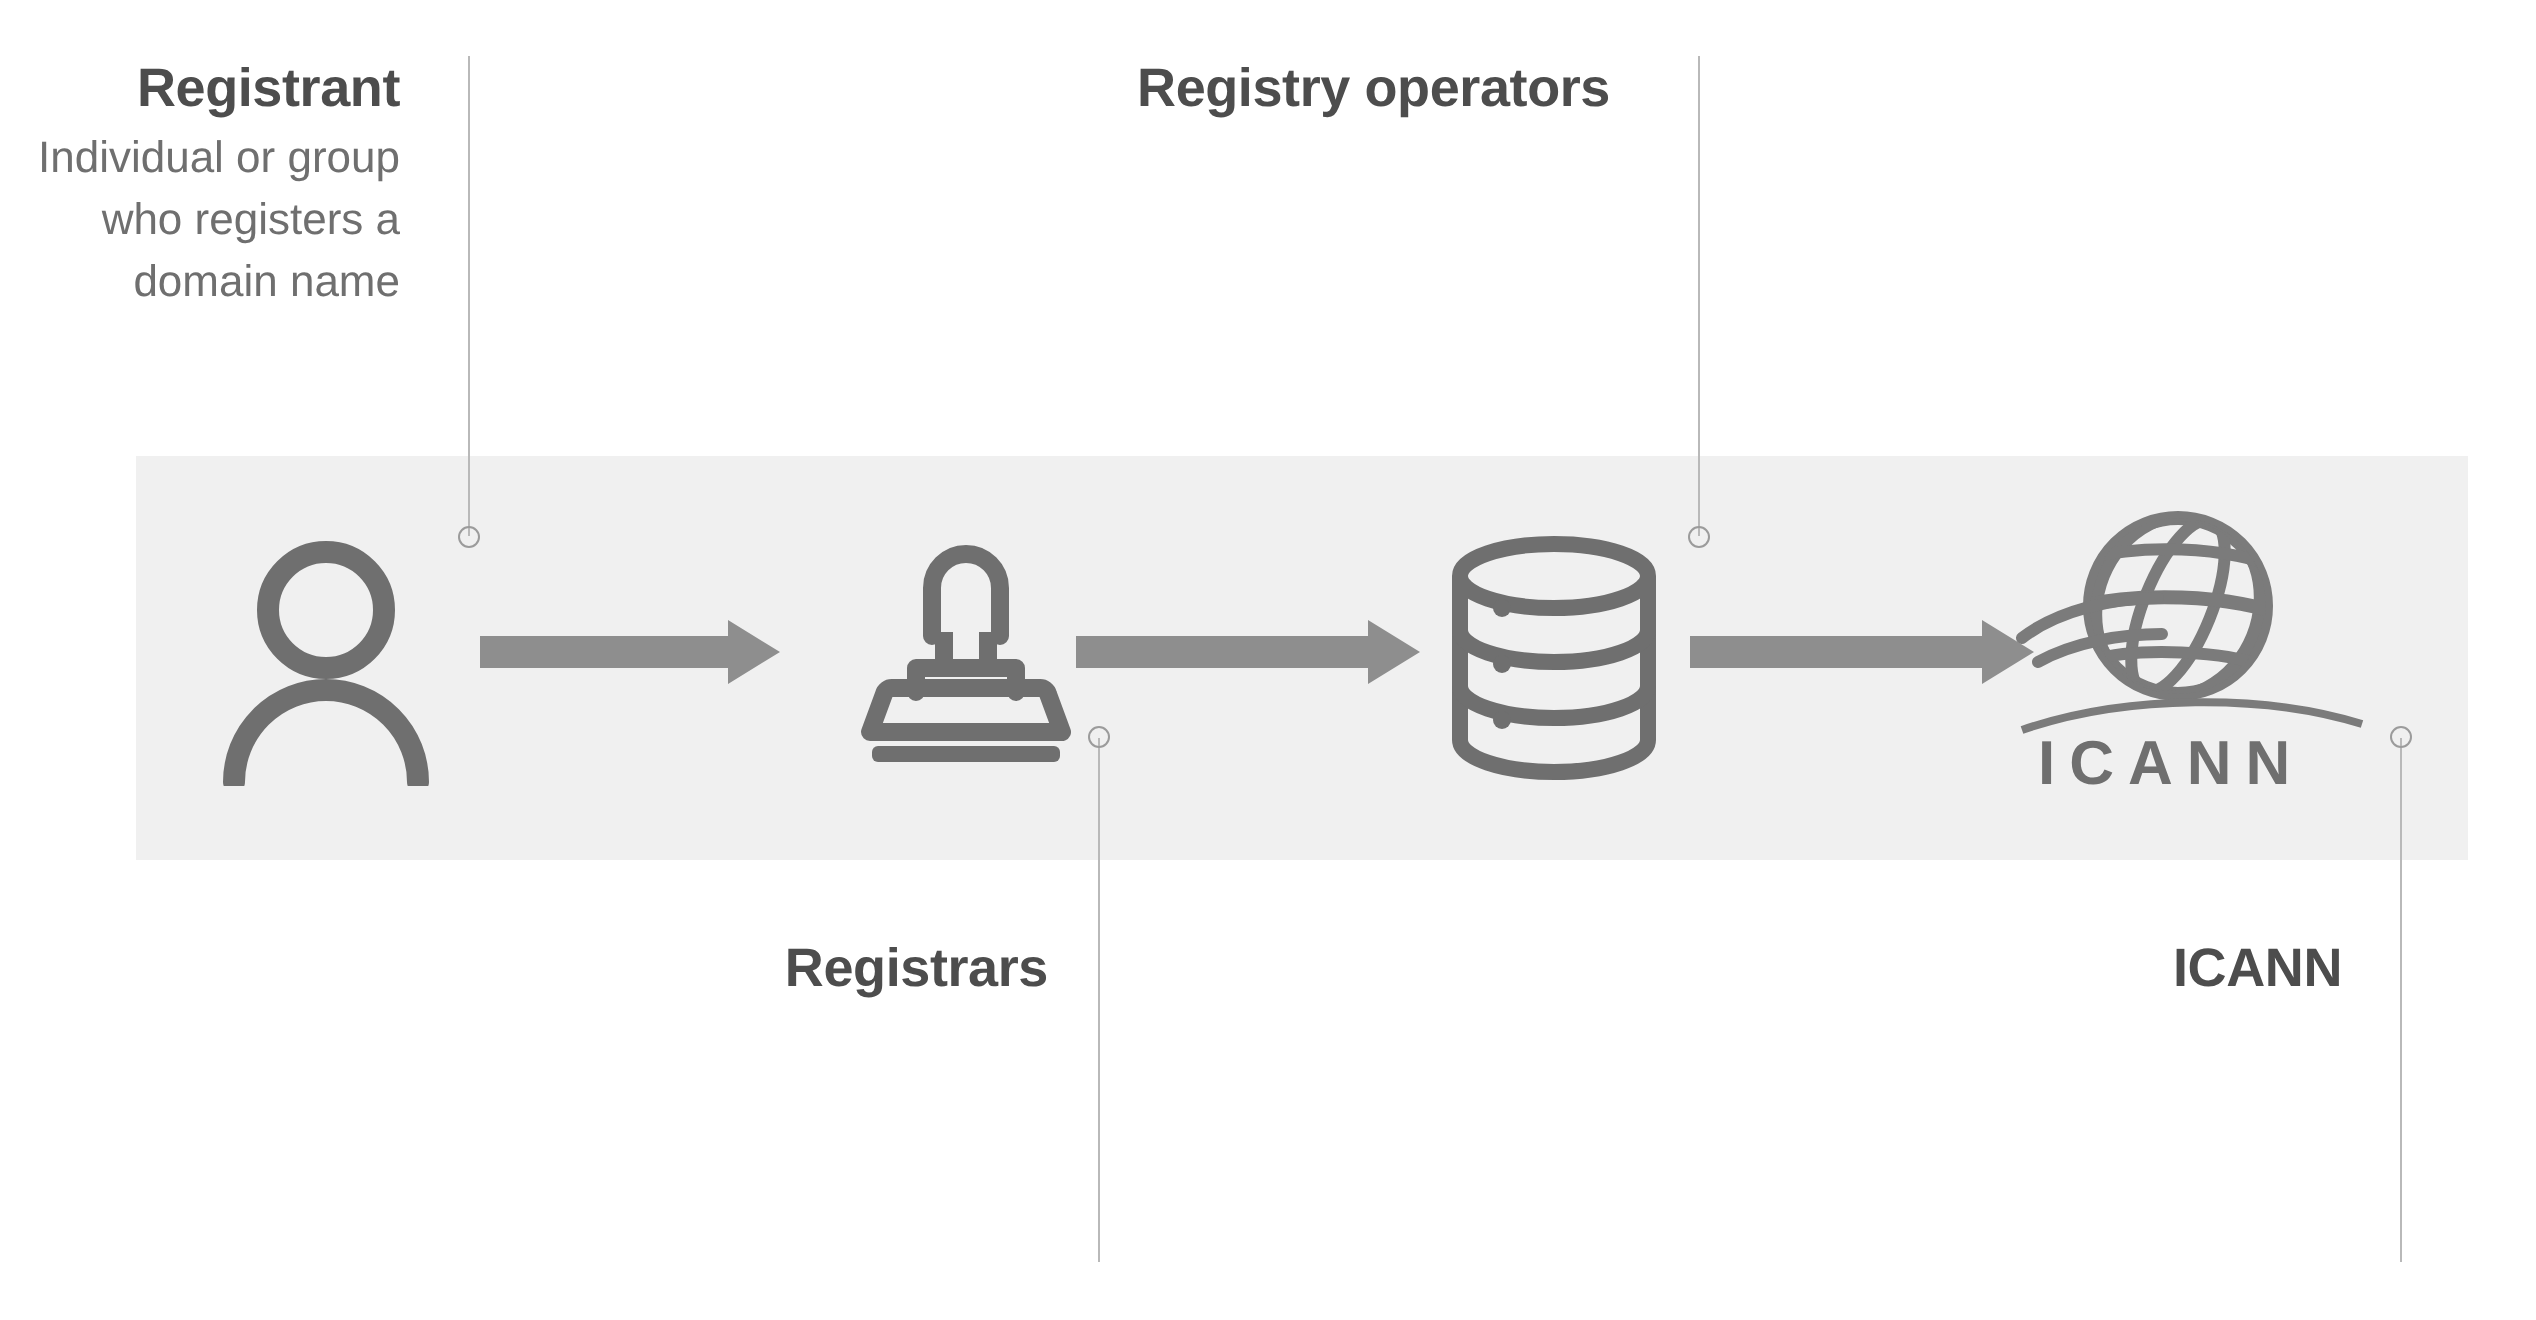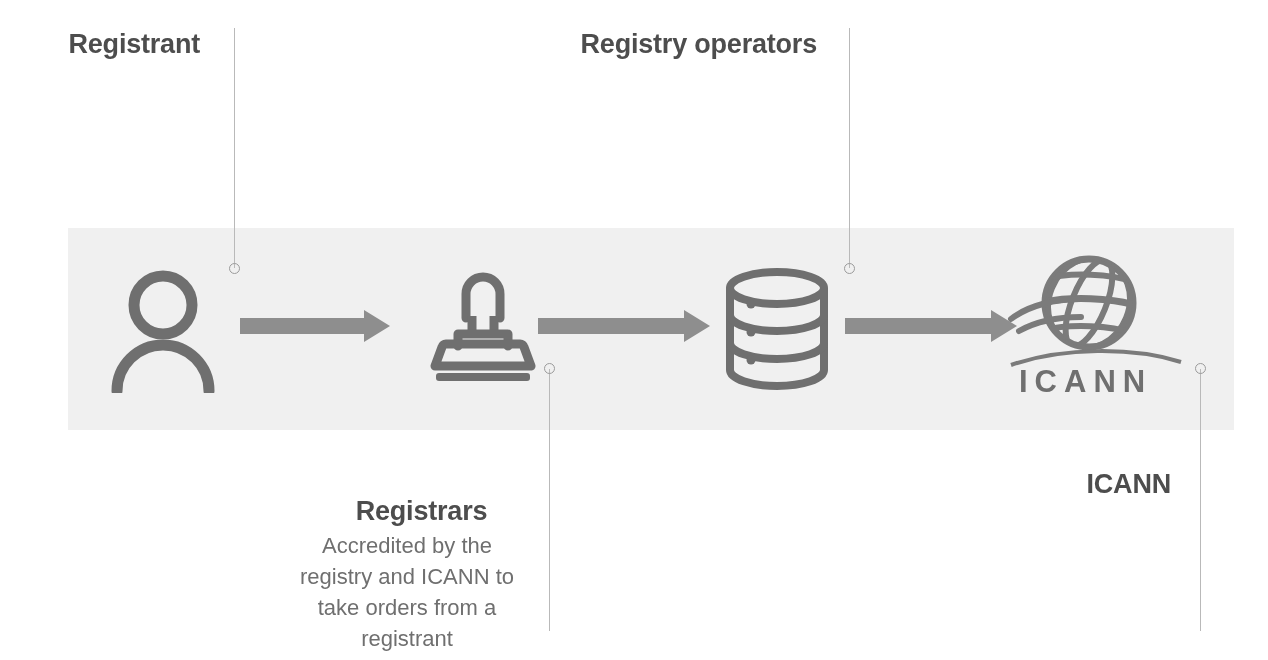--- a/index.html
+++ b/index.html
@@ -59,22 +59,22 @@
   }
   .label .desc {
     font-size: 22px;
     font-weight: 400;
     color: #6f6f6f;
     line-height: 1.42;
     margin-top: 1px;
   }
 
   #label-registrant       { left: 0px;    top: 28px;  width: 200px; }
-  #label-registry         { left: 512px;  top: 28px;  width: 305px; }
-  #label-registrars       { left: 290px;  top: 495px; width: 234px; text-align: center; }
+  #label-registry         { left: 500px;  top: 28px;  width: 305px; }
+  #label-registrars       { left: 290px;  top: 468px; width: 234px; }
   #label-icann            { left: 880px;  top: 468px; width: 291px; }
 
   
   .icon-wrap { position: absolute; }
 
   
   .arrow { position: absolute; }
 
   
   .icann-word {
@@ -98,29 +98,29 @@
 <div class="dot" style="left:844px; top:263px;"></div>
 
 <div class="connector" style="left:549px; top:369px; height:262px;"></div>
 <div class="dot" style="left:544px; top:363px;"></div>
 
 <div class="connector" style="left:1200px; top:369px; height:262px;"></div>
 <div class="dot" style="left:1195px; top:363px;"></div>
 
 <div class="label" id="label-registrant">
   <div class="title">Registrant</div>
+  <div class="desc">Individual or group who registers a domain name</div>
 </div>
 
 <div class="label" id="label-registry">
   <div class="title">Registry operators</div>
 </div>
 
 <div class="label" id="label-registrars">
   <div class="title">Registrars</div>
-  <div class="desc">Accredited by the registry and ICANN to take orders from a registrant</div>
 </div>
 
 <div class="label" id="label-icann">
   <div class="title">ICANN</div>
 </div>
 
 <div class="icon-wrap" style="left:110px; top:268px; width:130px; height:125px;">
   <svg width="130" height="125" viewBox="0 0 130 125" xmlns="http://www.w3.org/2000/svg">
     <circle cx="53" cy="37" r="29" fill="none" stroke="#6f6f6f" stroke-width="11"></circle>
     <path d="M7 123 A46 46 0 0 1 99 123" fill="none" stroke="#6f6f6f" stroke-width="11" stroke-linecap="round"></path>

